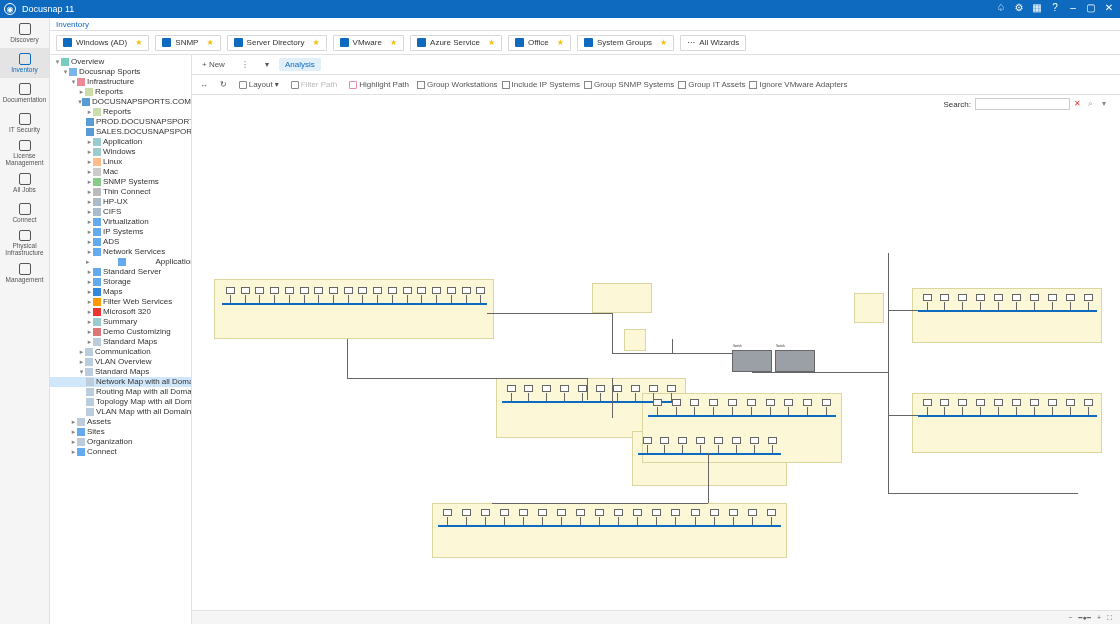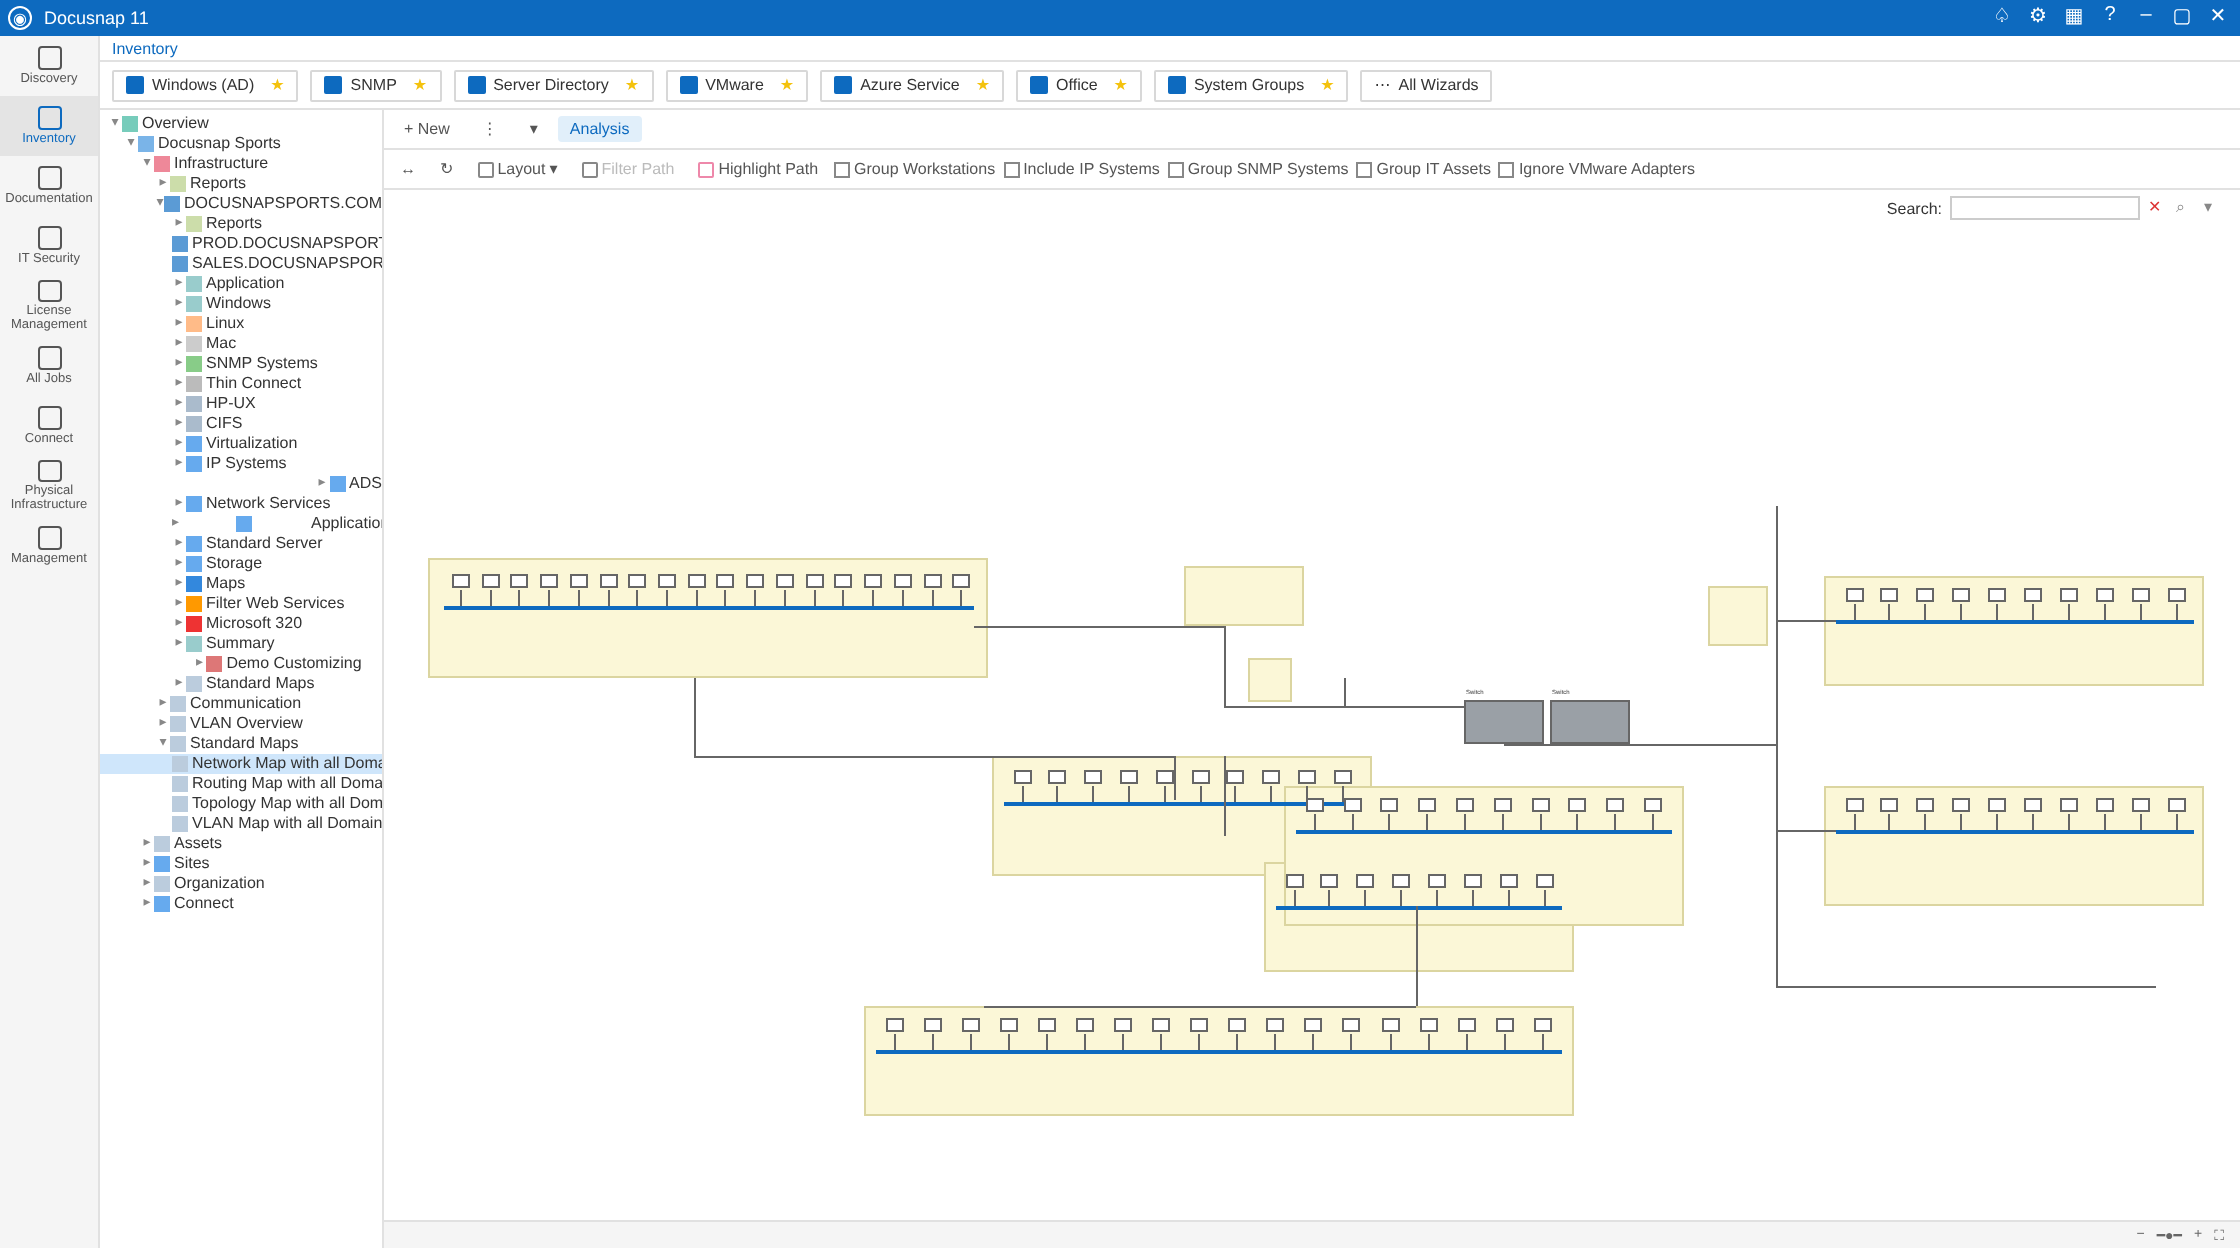--- a/index.html
+++ b/index.html
@@ -226,21 +226,21 @@
     <div class="tn" style="padding-left: 36px;">
       <span class="tw">▸</span>
       <span class="ti" style="background:#6ae"></span>
       <span>Virtualization</span>
     </div>
     <div class="tn" style="padding-left: 36px;">
       <span class="tw">▸</span>
       <span class="ti" style="background:#6ae"></span>
       <span>IP Systems</span>
     </div>
-    <div class="tn" style="padding-left: 36px; justify-content: flex-end;">
+    <div class="tn" style="padding-left: 36px;">
       <span class="tw">▸</span>
       <span class="ti" style="background:#6ae"></span>
       <span>ADS</span>
     </div>
     <div class="tn" style="padding-left: 36px;">
       <span class="tw">▸</span>
       <span class="ti" style="background:#6ae"></span>
       <span>Network Services</span>
     </div>
     <div class="tn" style="padding-left: 36px; gap: 28px;">
@@ -271,21 +271,21 @@
     <div class="tn" style="padding-left: 36px;">
       <span class="tw">▸</span>
       <span class="ti" style="background:#e33"></span>
       <span>Microsoft 320</span>
     </div>
     <div class="tn" style="padding-left: 36px;">
       <span class="tw">▸</span>
       <span class="ti" style="background:#9cc"></span>
       <span>Summary</span>
     </div>
-    <div class="tn" style="padding-left: 36px; justify-content: center;">
+    <div class="tn" style="padding-left: 36px;">
       <span class="tw">▸</span>
       <span class="ti" style="background:#d77"></span>
       <span>Demo Customizing</span>
     </div>
     <div class="tn" style="padding-left: 36px;">
       <span class="tw">▸</span>
       <span class="ti" style="background:#bcd"></span>
       <span>Standard Maps</span>
     </div>
     <div class="tn" style="padding-left: 28px;">

